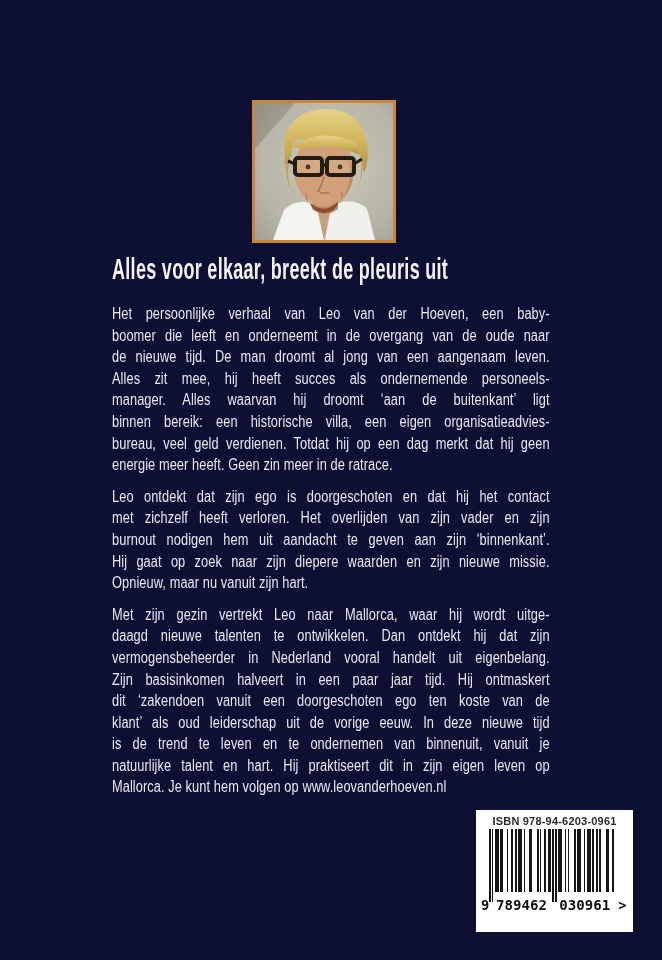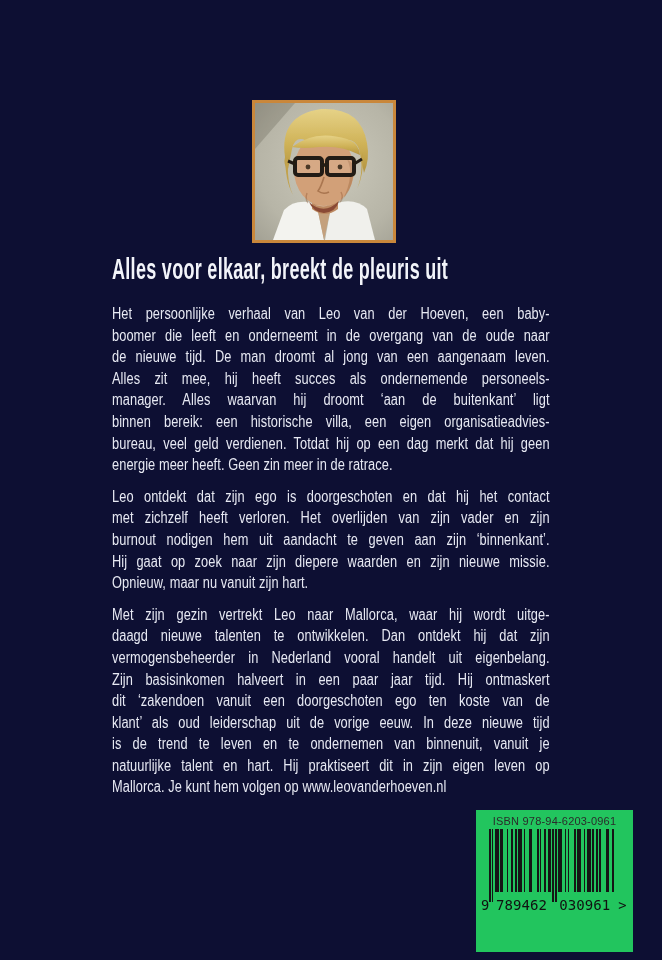--- a/index.html
+++ b/index.html
@@ -26,22 +26,22 @@
     transform:scaleX(0.80);transform-origin:left top;
     font-size:16px;line-height:21.6px;
     color:var(--text-color,#e7e9f3);
     letter-spacing:0.1px;
   }
   .para{margin:0 0 10px 0;}
   .para:last-child{margin-bottom:0;}
   .bl{text-align:justify;text-align-last:justify;}
   .bl.last{text-align:last;text-align-last:left;}
   .barcode-box{
-    position:absolute;left:476px;top:810px;width:157px;height:142px;
-    background:#22c55e;text-align:center;
+    position:absolute;left:476px;top:810px;width:157px;height:122px;
+    background:#ffffff;text-align:center;font-weight:bold;
   }
   .isbn-label{
     margin-top:5px;font-size:11px;line-height:13px;color:#2b2b2b;
     letter-spacing:0.2px;font-family:"Liberation Sans",sans-serif;
   }
   .barcode-box svg{display:block;margin:1px auto 0 auto;}
 </style>
 </head>
 <body>
 

